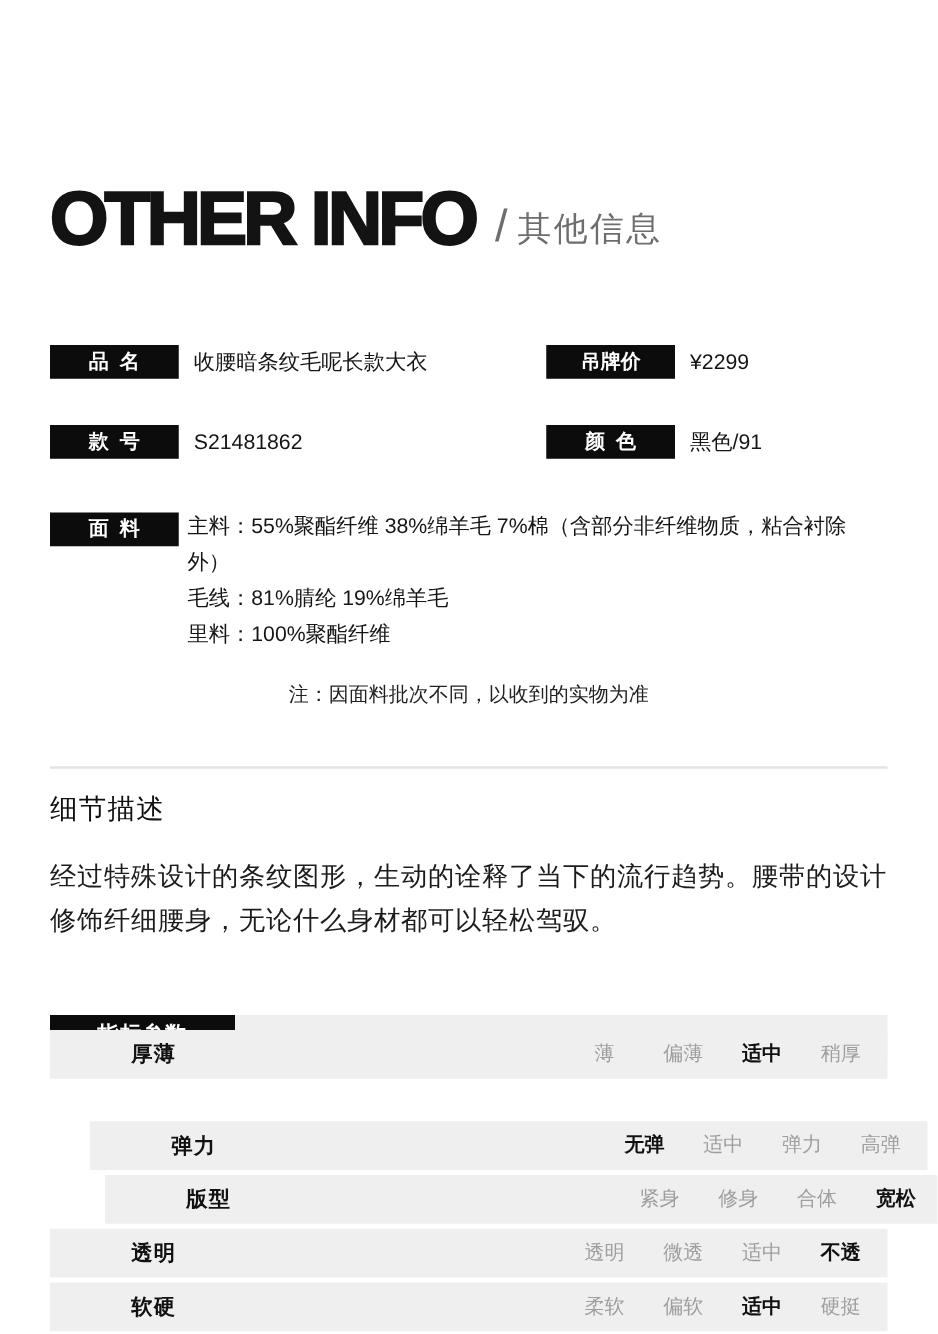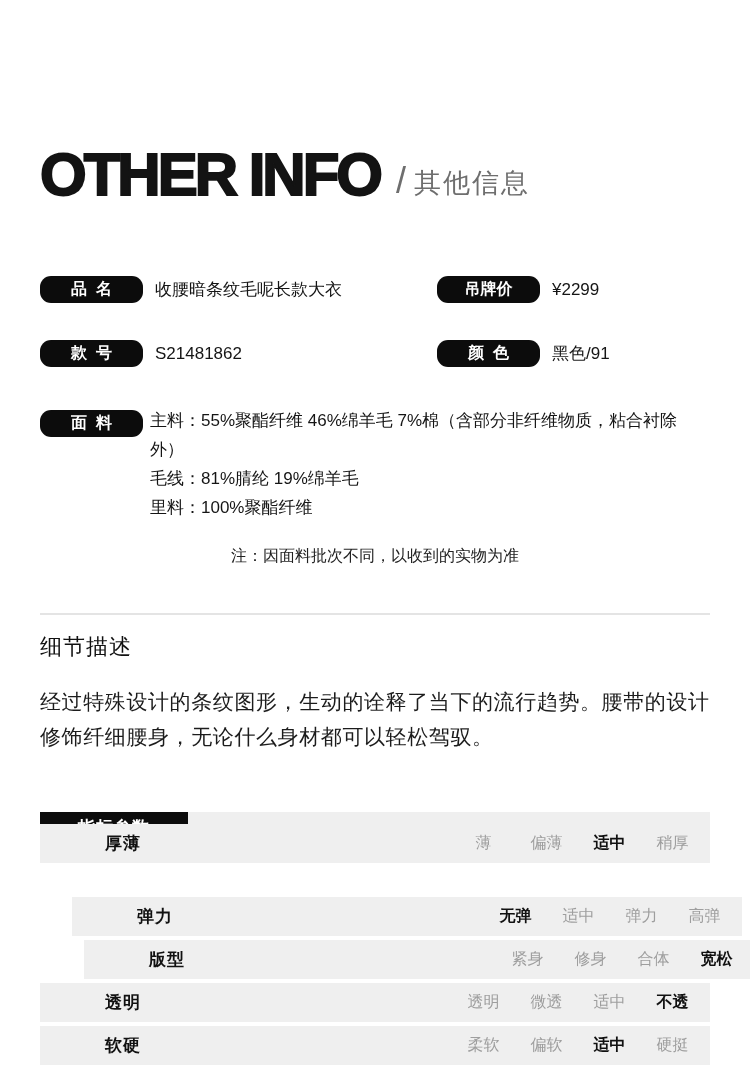--- a/index.html
+++ b/index.html
@@ -13,21 +13,21 @@
 
   
   .hero{position:absolute;left:40px;top:144px;display:flex;align-items:flex-end;white-space:nowrap;}
   .title-en{font-size:60px;line-height:62px;font-weight:bold;letter-spacing:-3px;color:#131313;
             -webkit-text-stroke:2px #131313;}
   .title-sep{font-size:36px;line-height:46px;color:var(--subtitle);margin:0 8px 2px 16px;font-weight:400;}
   .title-zh{font-size:27px;line-height:40px;color:var(--subtitle);margin-bottom:3px;letter-spacing:2px;text-align:center;}
 
   
   .badge{position:absolute;width:103px;height:27px;background:var(--badge-bg);color:var(--badge-text);
-         display:flex;align-items:center;justify-content:center;font-size:16px;font-weight:bold;border-radius:11px;}
+         display:flex;align-items:center;justify-content:center;font-size:16px;font-weight:bold;}
   .badge.sp span{letter-spacing:0.55em;margin-right:-0.55em;}
   .val{position:absolute;font-size:17px;line-height:27px;color:var(--text);text-align:right;}
   .f1-badge{left:40px;top:276px;} .f1-val{left:155px;top:276px;}
   .f2-badge{left:437px;top:276px;} .f2-val{left:552px;top:276px;}
   .f3-badge{left:40px;top:340px;} .f3-val{left:155px;top:340px;}
   .f4-badge{left:437px;top:340px;} .f4-val{left:552px;top:340px;}
   .fab-badge{left:40px;top:410px;}
   .fab-lines{position:absolute;left:150px;top:406px;font-size:17px;line-height:29px;color:var(--text);white-space:nowrap;}
   .note{position:absolute;left:0;top:546px;width:750px;text-align:center;font-size:16px;color:#222;}
 
@@ -79,21 +79,21 @@
 
   <div class="badge sp f4-badge">
       <span>颜色</span>
     </div>
   <div class="val f4-val">黑色/91</div>
 
   <div class="badge sp fab-badge">
       <span>面料</span>
     </div>
   <div class="fab-lines">
-    <div>主料：55%聚酯纤维 46%绵羊毛 7%棉（含部分非纤维物质，粘合衬除</div>
+    <div>主料：55%聚酯纤维 38%绵羊毛 7%棉（含部分非纤维物质，粘合衬除</div>
     <div>外）</div>
     <div>毛线：81%腈纶 19%绵羊毛</div>
     <div>里料：100%聚酯纤维</div>
   </div>
 
   <div class="note">注：因面料批次不同，以收到的实物为准</div>
 
   <div class="divider"></div>
 
   <div class="detail-h">细节描述</div>

